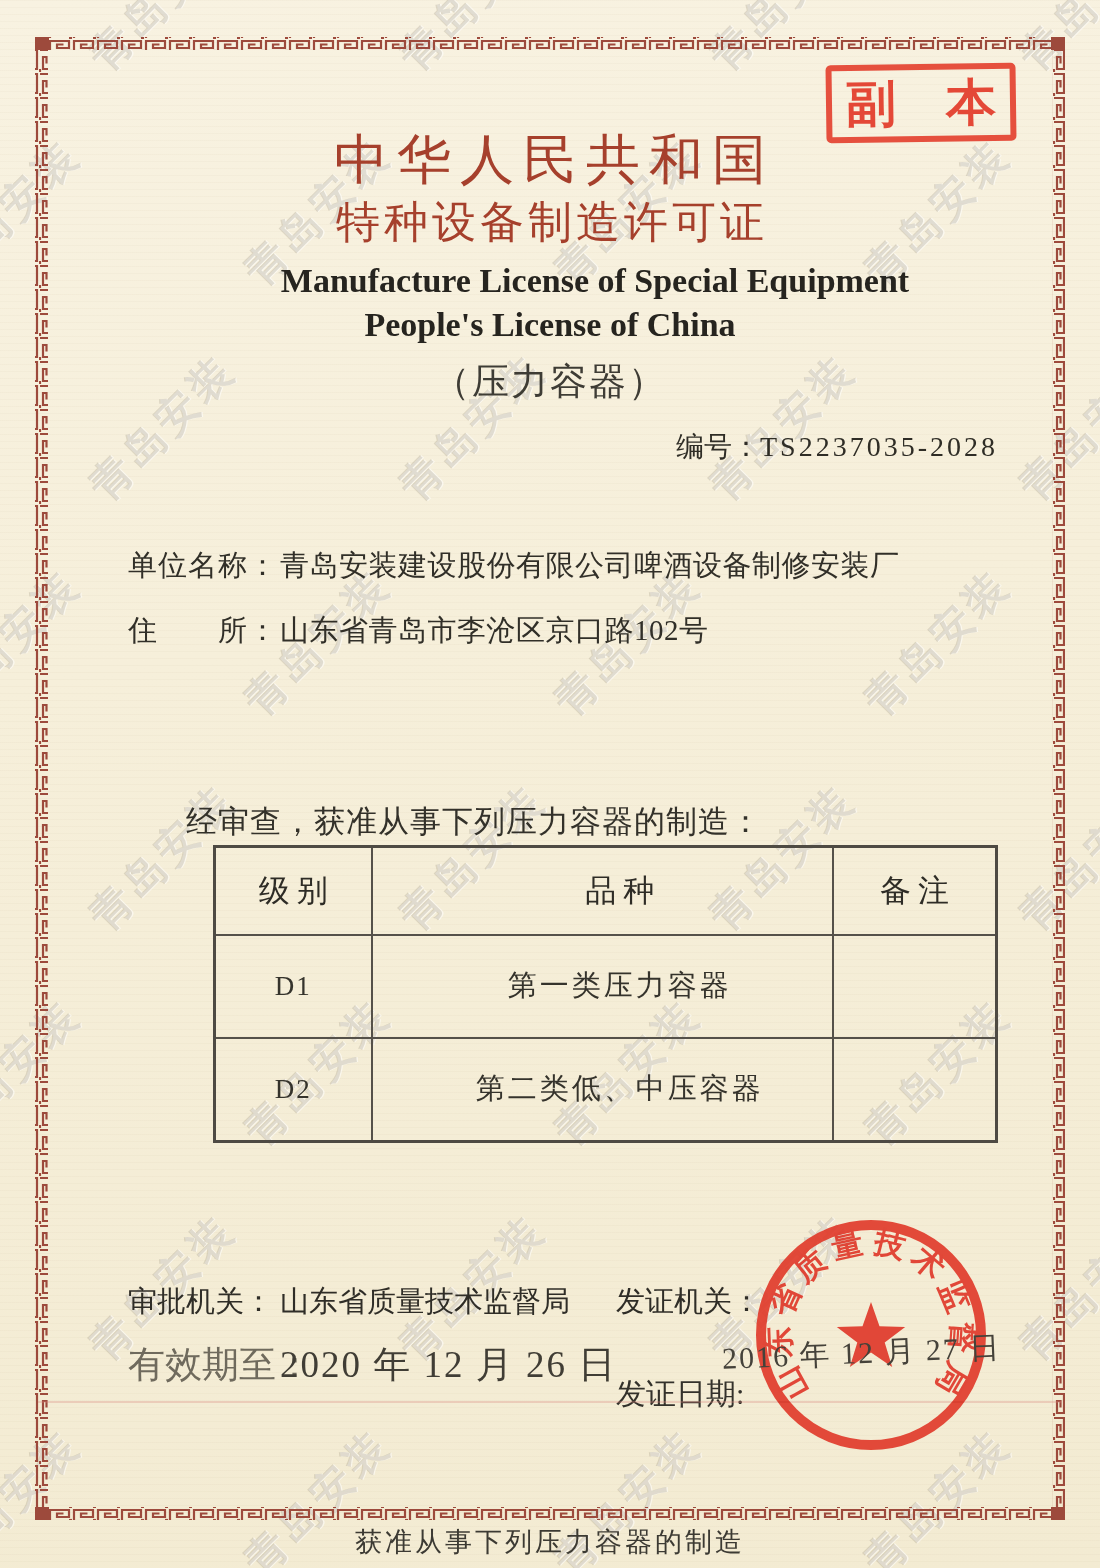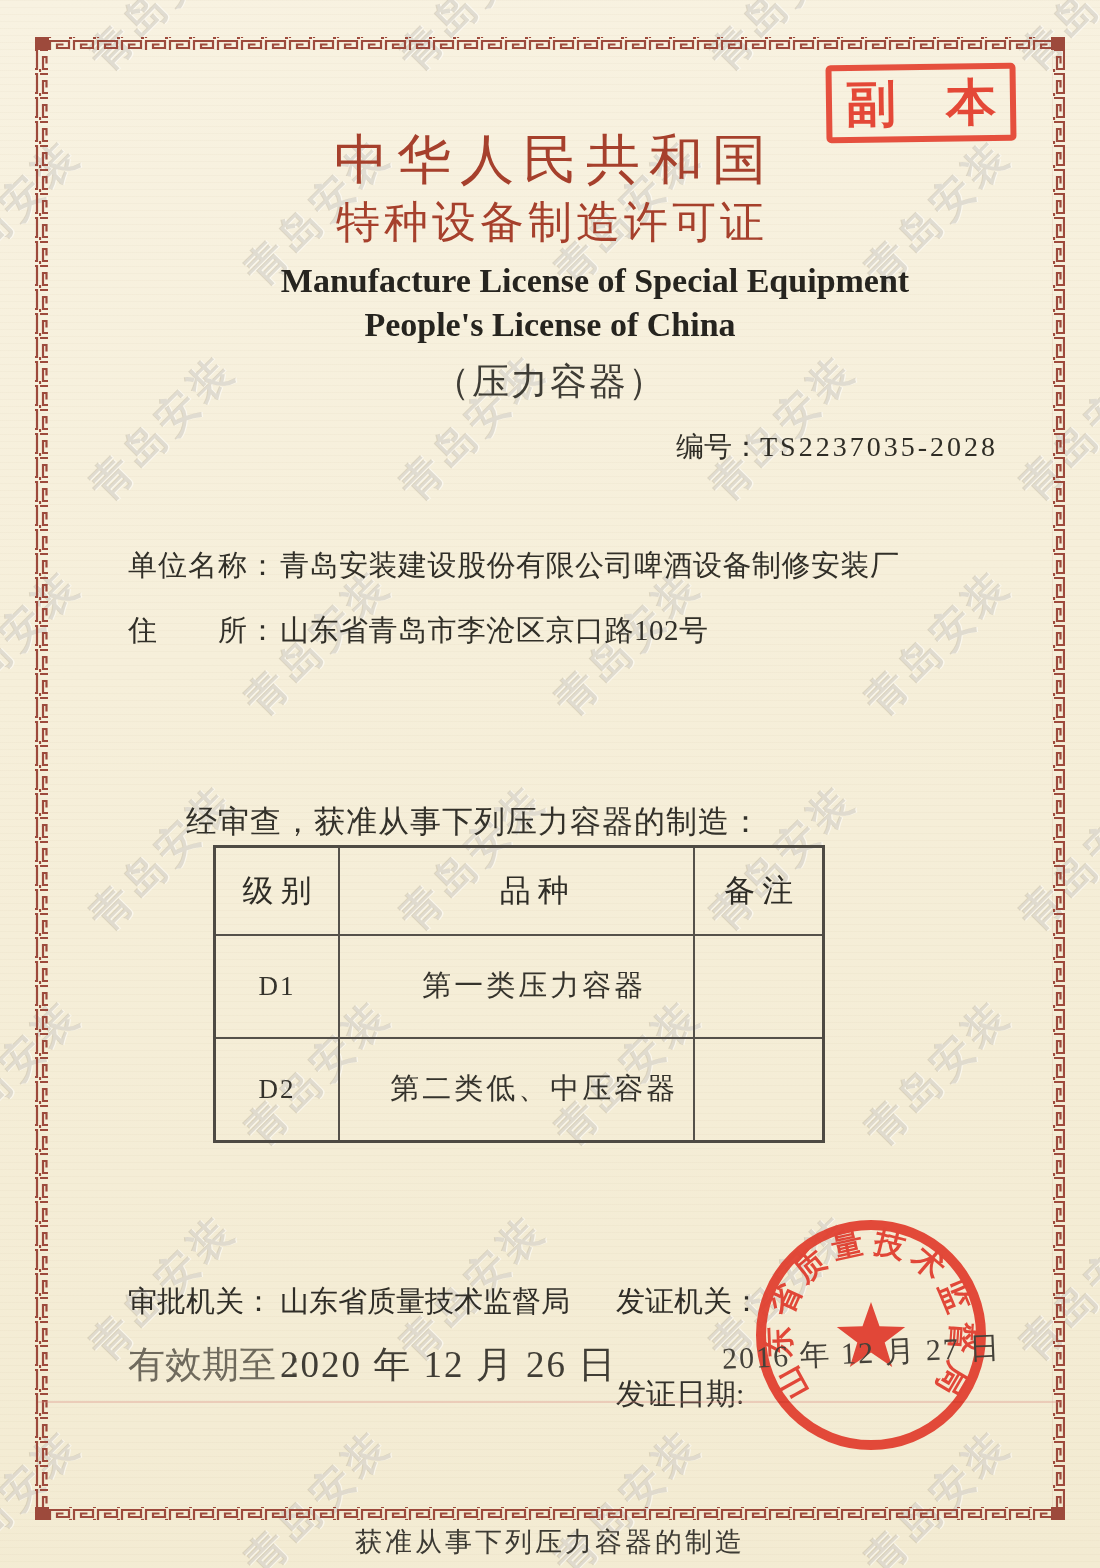--- a/index.html
+++ b/index.html
@@ -59,21 +59,21 @@
   .field-row .flabel{display:inline-block;width:152px;letter-spacing:1px;}
   .field-row .fvalue{letter-spacing:0.5px;}
   .field-row-1{top:546px;}
   .field-row-2{top:611px;}
   .field-row-3{top:676px;}
 
   .approval-intro{left:186px;top:801px;font-size:31px;color:#33312a;letter-spacing:1px;}
 
   table.license-table{
     position:absolute;left:213px;top:845px;
-    width:612px;height:295px;
+    width:785px;height:295px;
     border-collapse:collapse;
     color:#2e2c26;
   }
   table.license-table th,table.license-table td{
     border:2px solid #55514a;
     text-align:center;vertical-align:middle;
     font-weight:normal;
   }
   table.license-table{border:3px solid #4e4a43;}
   th.col-level,td.cell-level{width:142px;}

